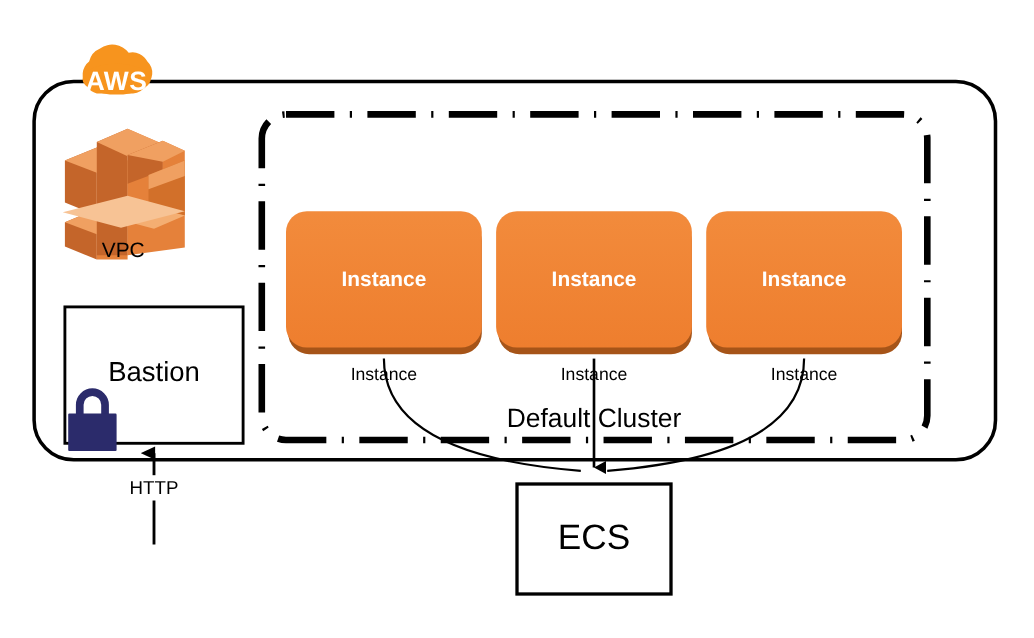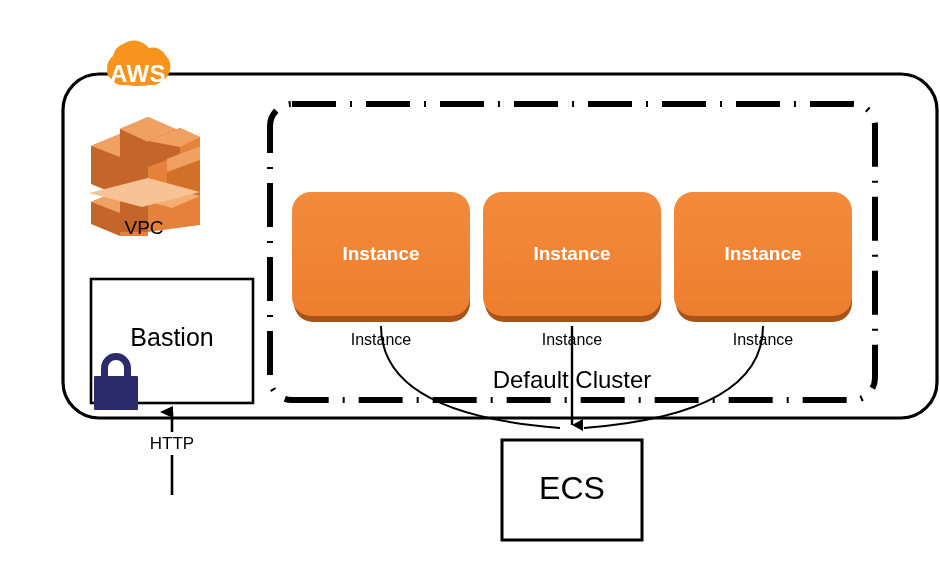--- a/index.html
+++ b/index.html
@@ -11,21 +11,20 @@
     width: 940px;
     height: 580px;
     font-family: "Liberation Sans", sans-serif;
     overflow: hidden;
   }
   #diagram-root {
     position: relative;
     width: 860px;
     height: 580px;
     background: #ffffff;
-    margin-left: 32px;
   }
   #diagram-svg {
     position: absolute;
     left: 0;
     top: 0;
     width: 940px;
     height: 580px;
   }
   .svg-text {
     font-family: "Liberation Sans", sans-serif;

